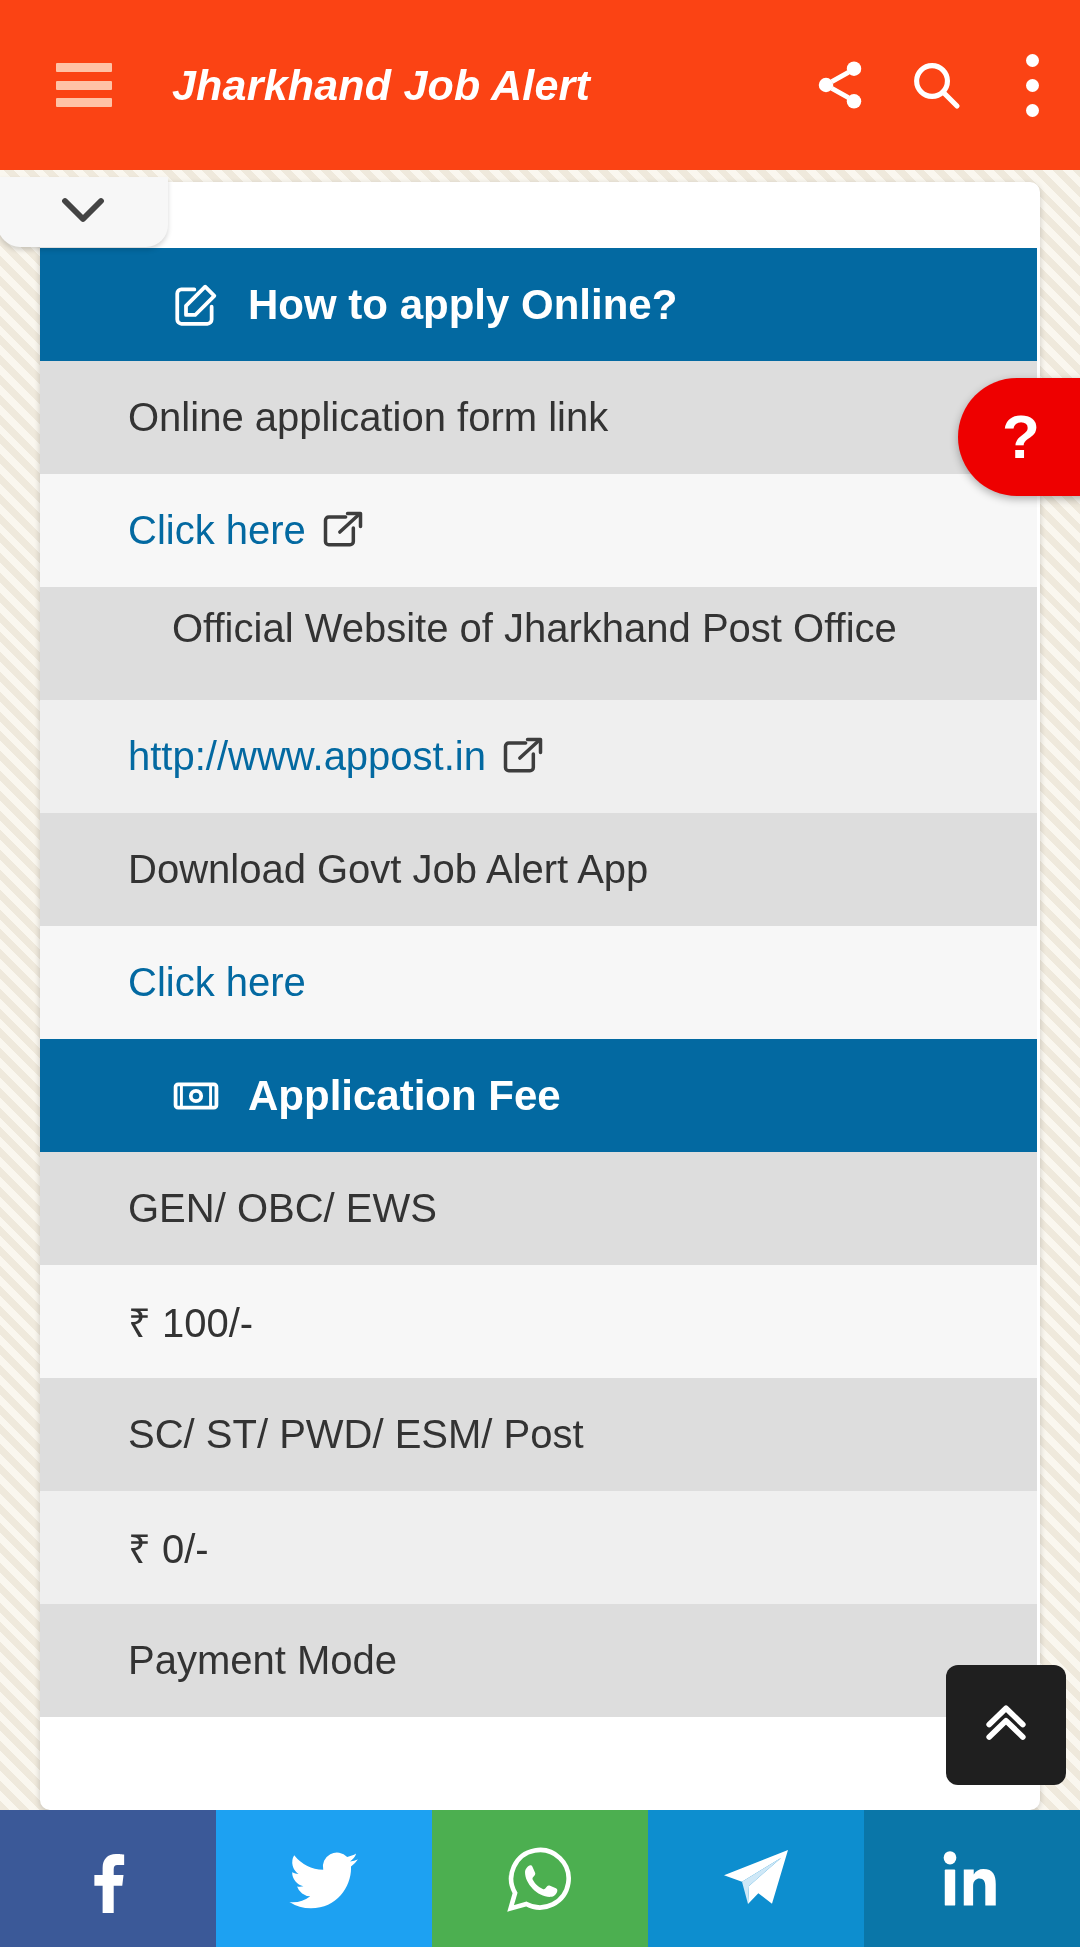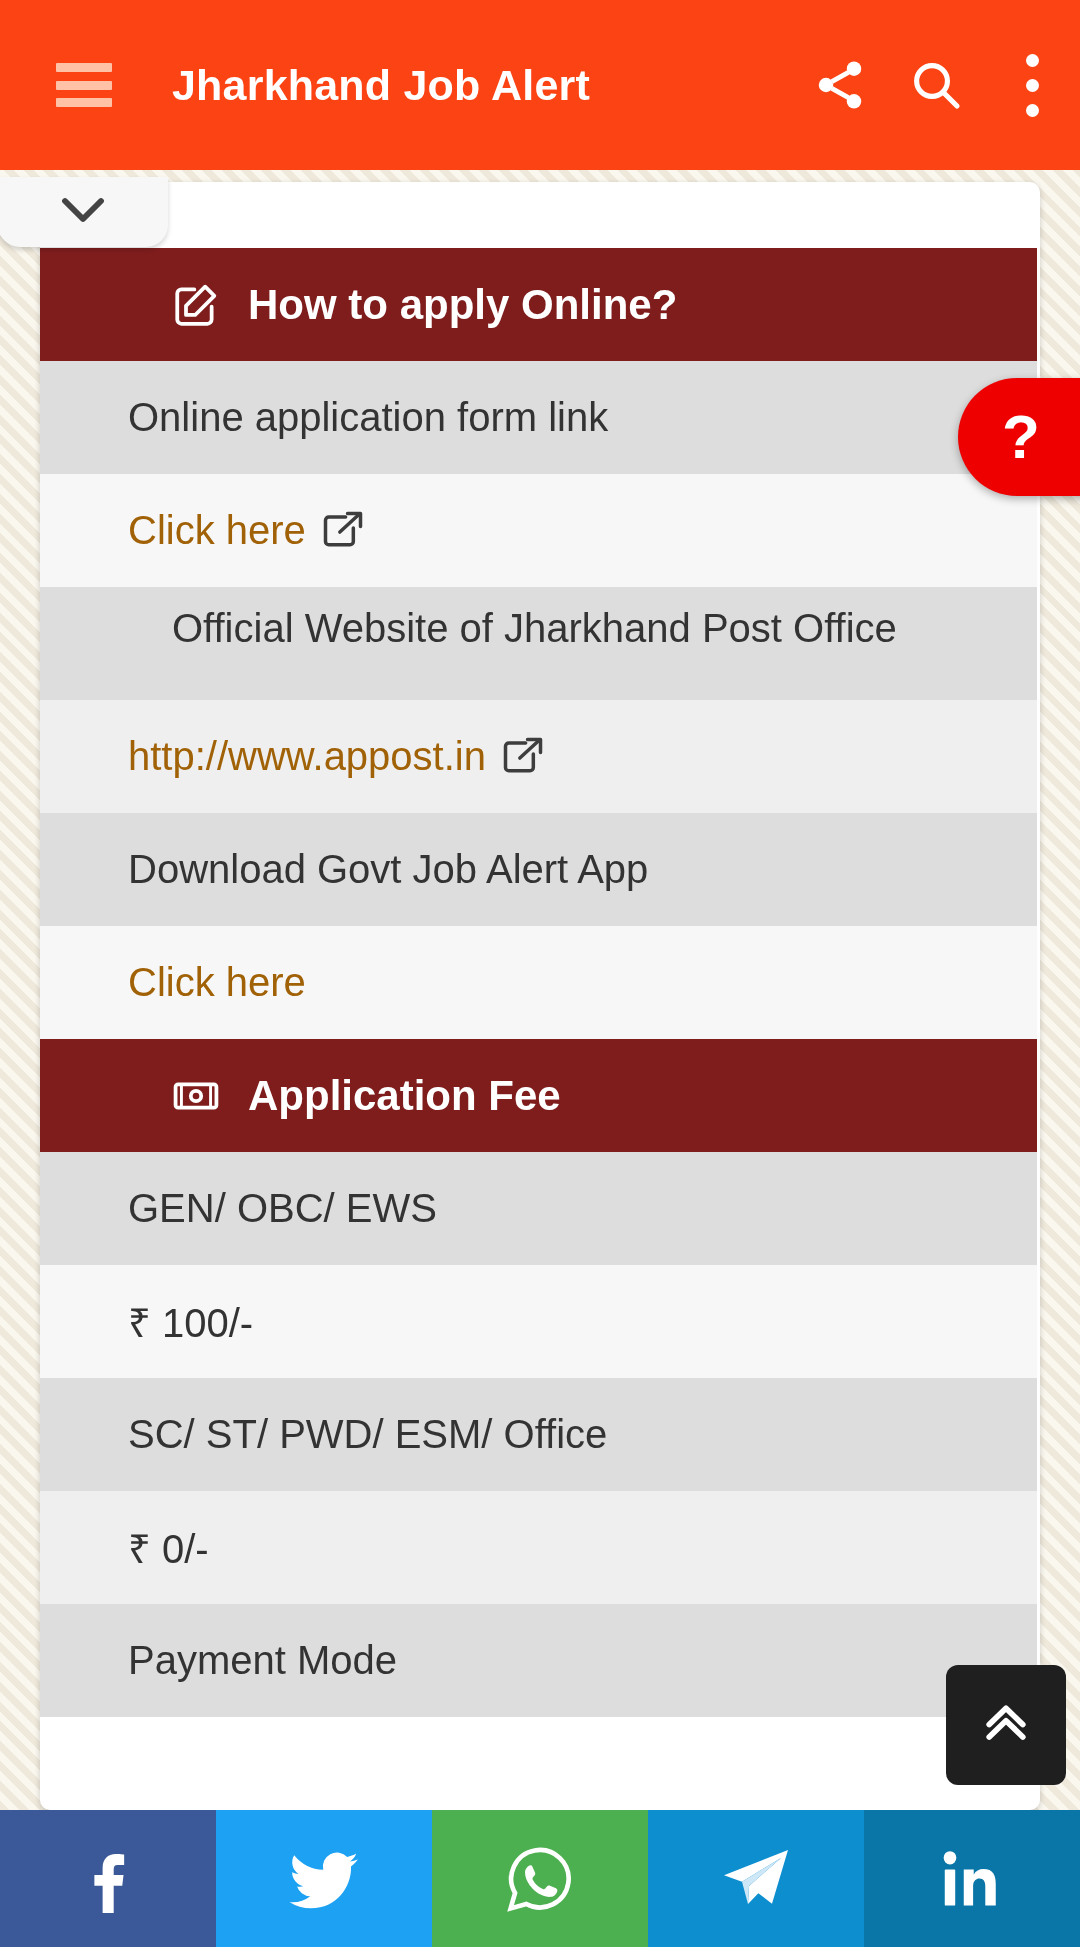--- a/index.html
+++ b/index.html
@@ -8,21 +8,21 @@
     font-family:"Liberation Sans", sans-serif;
     background:#ffffff;
     overflow:hidden;
   }
   #screen { position:relative; width:1080px; height:1947px; overflow:hidden; background:#fff; }
 
   
   .appbar{
     position:absolute; top:0; left:0; width:1080px; height:170px;
     background:#fb4314;
-    display:flex; align-items:center;
+    display:flex; align-items:center;font-style:italic;
   }
   .hamburger{
     width:56px; height:44px; margin-left:56px;
     display:flex; flex-direction:column; justify-content:space-between;
     cursor:pointer;
   }
   .hamburger span{ display:block; height:9px; width:100%; background:#ffc2a6; border-radius:1px; }
   .appbar-title{
     margin-left:60px; color:#ffffff; font-size:43px; font-weight:bold;
     letter-spacing:.2px; white-space:nowrap;
@@ -61,35 +61,35 @@
 
   
   .tbl{ position:absolute; top:248px; left:40px; width:997px; z-index:5; }
   .row{
     display:flex; align-items:center;
     padding:0 0 0 88px;
     min-height:113px;
     font-size:40px; color:#333333;
   }
   .row.hdr{
-    background:#7f1d1d; color:#ffffff; font-weight:bold;
+    background:#0369a1; color:#ffffff; font-weight:bold;
     padding-left:130px; min-height:113px;
     font-size:42px;
     position:relative;
   }
   .row.hdr .hicon{
     position:absolute; left:130px; top:50%; transform:translateY(-50%);
     width:52px; height:52px; display:flex; align-items:center; justify-content:center;
   }
   .row.hdr .hlabel{ margin-left:78px; }
   .row.label{ background:#dddddd; font-weight:normal; }
   .row.label.wrap{ display:block; padding:13px 40px 26px 88px; line-height:1.42; text-indent:44px; }
   .row.value-a{ background:#f7f7f7; }
   .row.value-b{ background:#efefef; }
-  .link{ color:#a16207; display:inline-flex; align-items:center; gap:16px; cursor:pointer; }
+  .link{ color:#0369a1; display:inline-flex; align-items:center; gap:16px; cursor:pointer; }
   .link .ext{ display:inline-flex; align-items:center; }
 
   
   .help-pill{
     position:absolute; top:378px; left:958px;
     width:160px; height:118px;
     background:#ee0000; border-radius:60px 0 0 60px;
     box-shadow:0 3px 8px rgba(0,0,0,.3);
     display:flex; align-items:center; justify-content:flex-start;
     padding-left:44px;
@@ -235,21 +235,21 @@
 
     <div class="row label">
       <span>GEN/ OBC/ EWS</span>
     </div>
 
     <div class="row value-a">
       <span>₹ 100/-</span>
     </div>
 
     <div class="row label">
-      <span>SC/ ST/ PWD/ ESM/ Office</span>
+      <span>SC/ ST/ PWD/ ESM/ Post</span>
     </div>
 
     <div class="row value-b">
       <span>₹ 0/-</span>
     </div>
 
     <div class="row label">
       <span>Payment Mode</span>
     </div>
 

